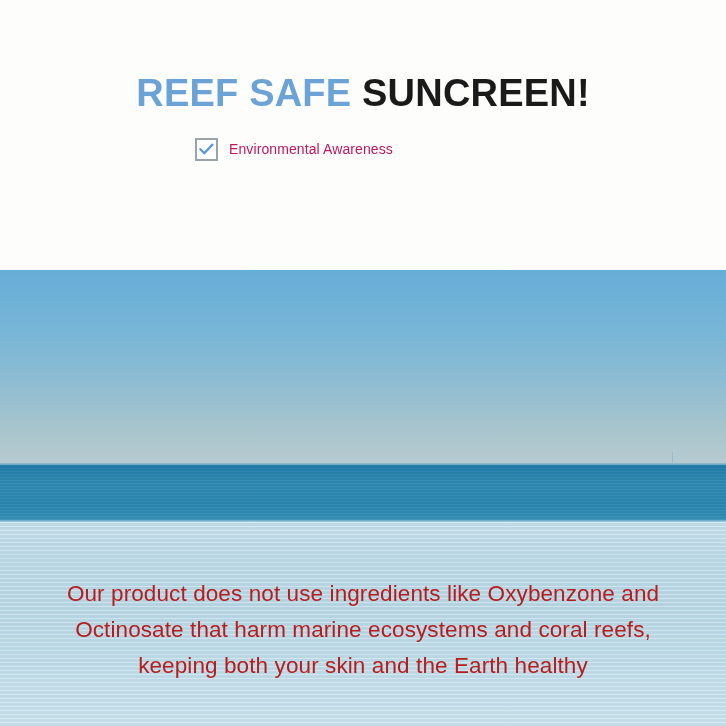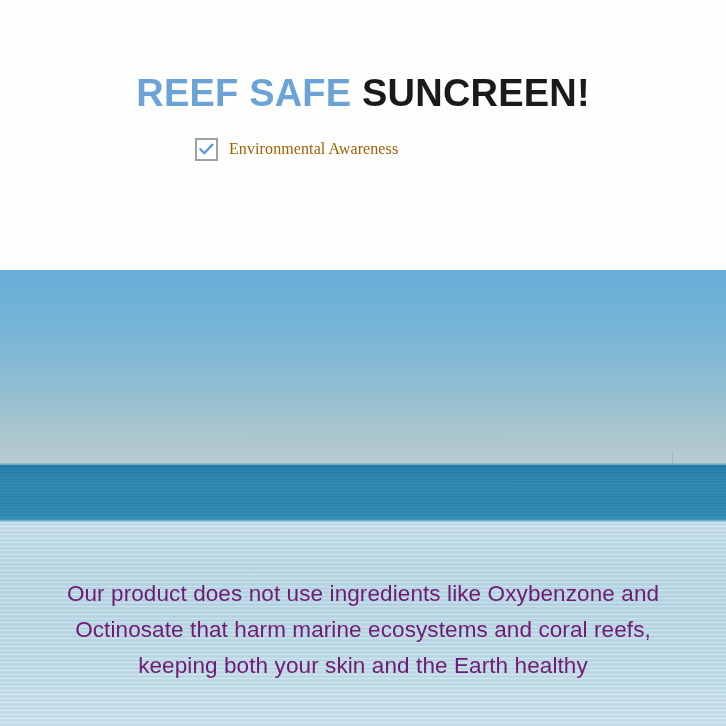--- a/index.html
+++ b/index.html
@@ -68,26 +68,25 @@
     border: 2px solid #9aa3a8;
     background: #ffffff;
     box-sizing: border-box;
     display: flex;
     align-items: center;
     justify-content: center;
     margin-right: 11px;
   }
   .checkbox svg { display: block; }
   .feature-label {
-    font-size: 16px;
-    color: #a16207;
+    font-size: 14px;
+    color: #be185d;
     line-height: 26px;
     letter-spacing: 0.1px;
     white-space: nowrap;
-    font-family: Liberation Serif, serif;
   }
 
   
   .photo {
     position: absolute;
     left: 0;
     top: 270px;
     width: 726px;
     height: 456px;
     overflow: hidden;
@@ -183,21 +182,21 @@
   .caption {
     position: absolute;
     left: 0;
     top: 283px;
     width: 726px;
     padding: 0 52px;
     box-sizing: border-box;
     text-align: center;
     font-size: 22.5px;
     line-height: 36px;
-    color: #701a75;
+    color: #b91c1c;
     letter-spacing: 0.1px;
     z-index: 5;
   }
 </style>
 </head>
 <body>
 
 <div class="poster">
 
   <div class="top-panel">

